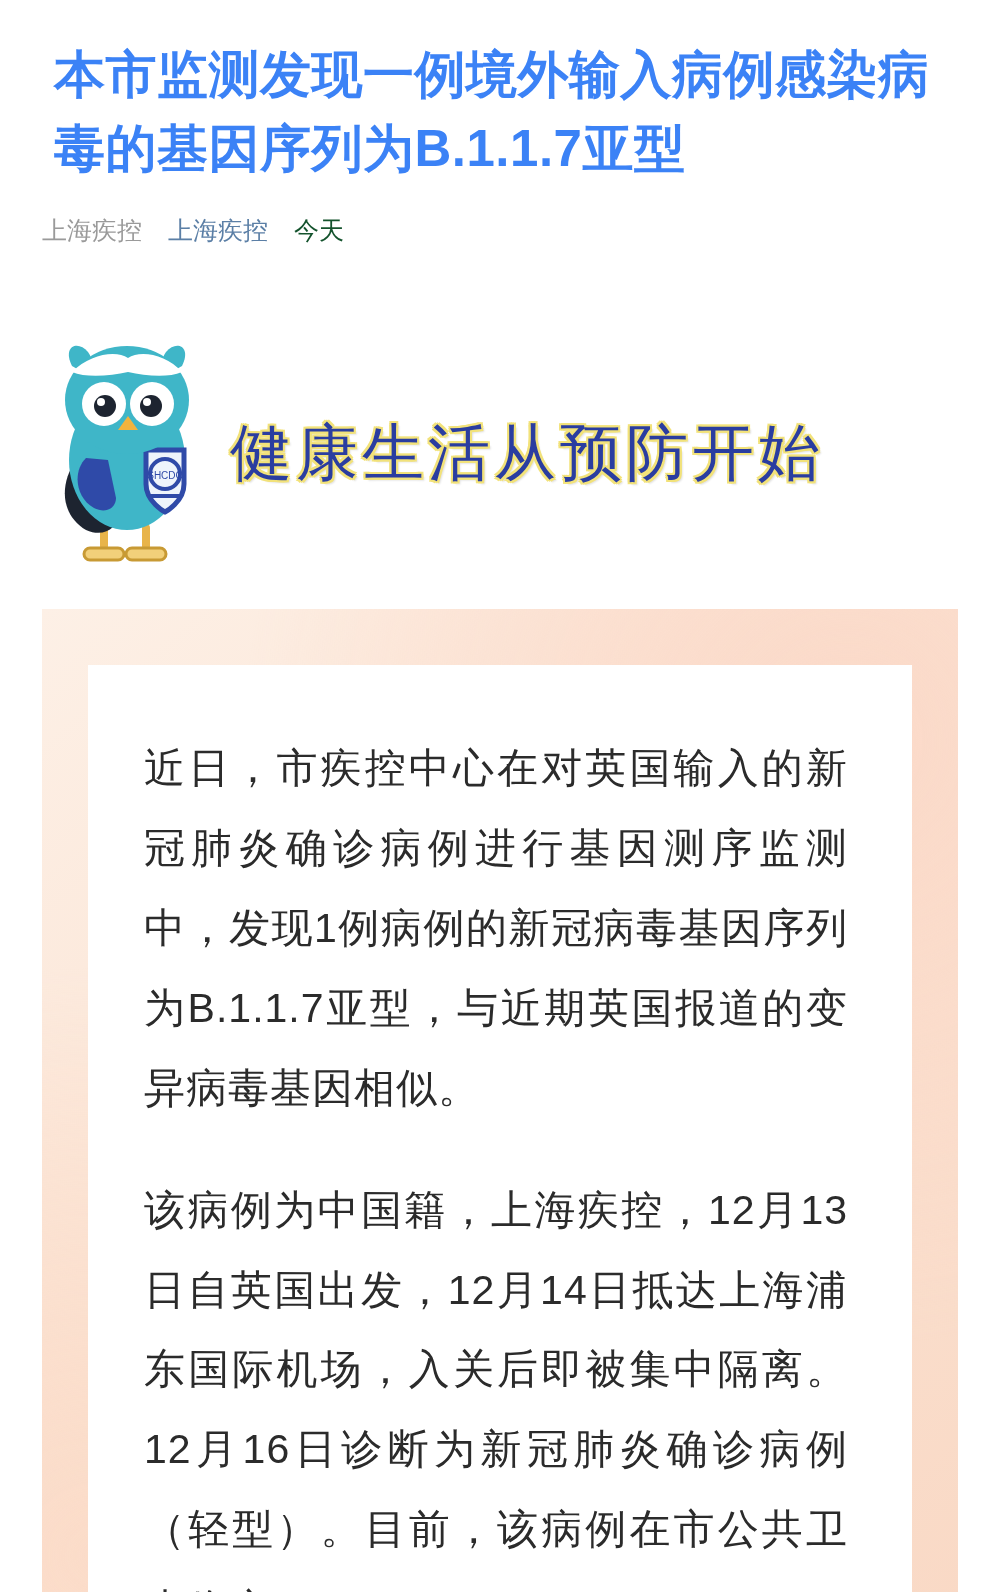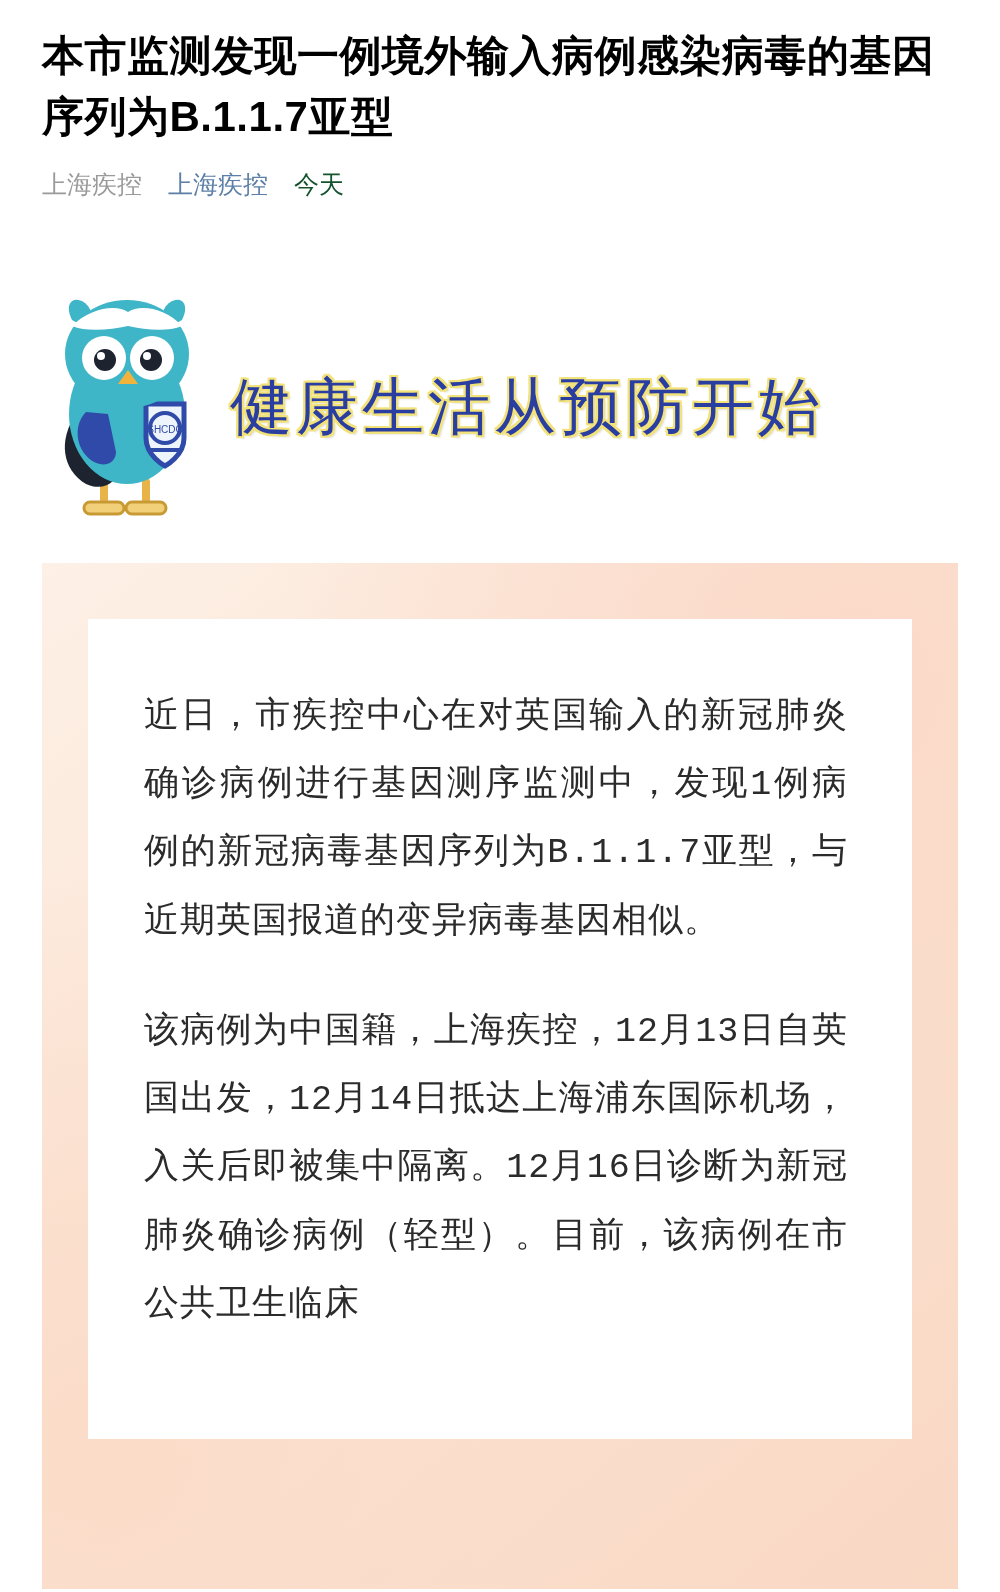--- a/index.html
+++ b/index.html
@@ -19,29 +19,29 @@
     min-height: 1592px;
     overflow: hidden;
     background: #ffffff;
   }
 
   
   .article-header {
     padding: 26px 42px 0 42px;
   }
   .article-title {
-    font-size: 42px;
+    font-size: 51px;
     font-weight: bold;
-    color: #000000;
+    color: #3b82f6;
     line-height: 1.45;
     letter-spacing: 0.5px;
-    margin: 0;
+    margin: 12px;
   }
   .byline {
-    margin-top: 20px;
+    margin-top: 28px;
     display: flex;
     align-items: center;
     gap: 26px;
     font-size: 25px;
   }
   .byline .author {
     color: #9a9a9a;
   }
   .byline .account {
     color: #5b7fa6;
@@ -108,27 +108,26 @@
     min-height: 970px;
   }
   .content-card {
     margin: 0 46px;
     background: #ffffff;
     padding: 64px 56px 60px 56px;
     min-height: 820px;
     box-sizing: border-box;
   }
   .para {
-    font-size: 35px;
+    font-size: 41px;
     line-height: 1.95;
     color: #2b2b2b;
     letter-spacing: 1px;
     text-align: justify;
     margin: 0 8px 42px 0;
-    font-family: Liberation Mono, monospace;
   }
   .para:last-child { margin-bottom: 0; }
 </style>
 </head>
 <body>
 
 <div class="page">
 
   <div class="article-header">
     <h1 class="article-title">本市监测发现一例境外输入病例感染病毒的基因序列为B.1.1.7亚型</h1>

